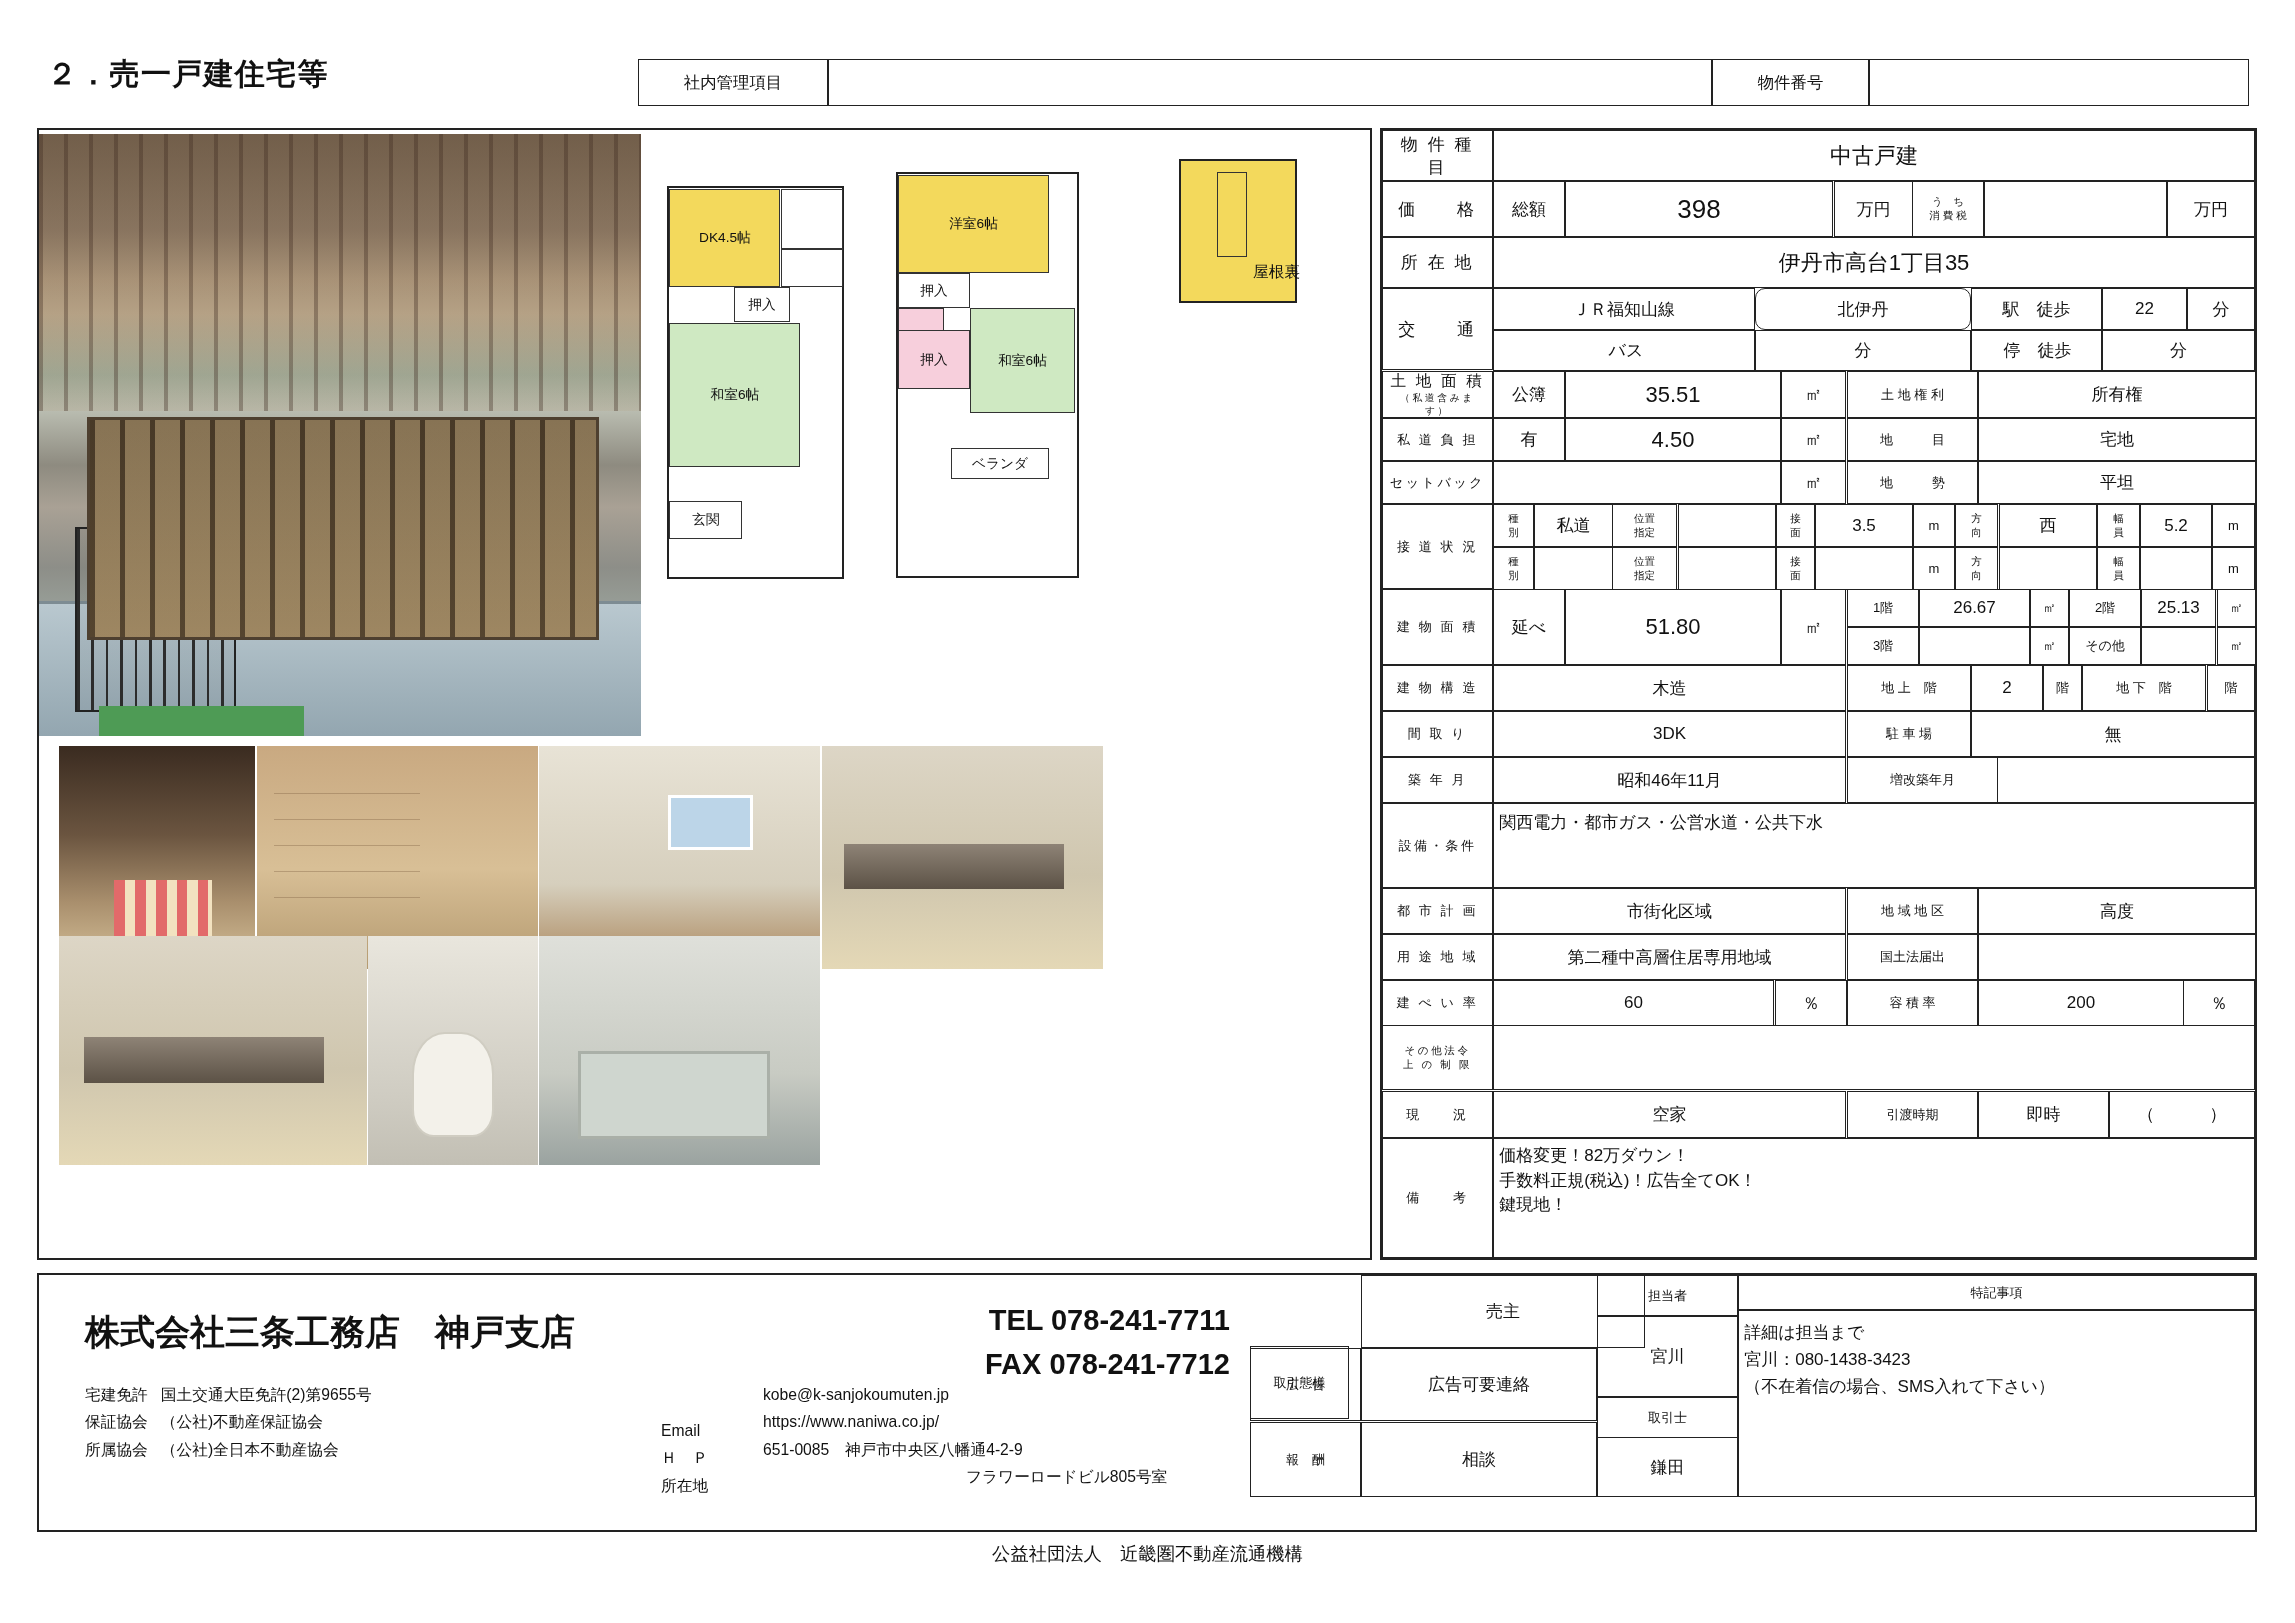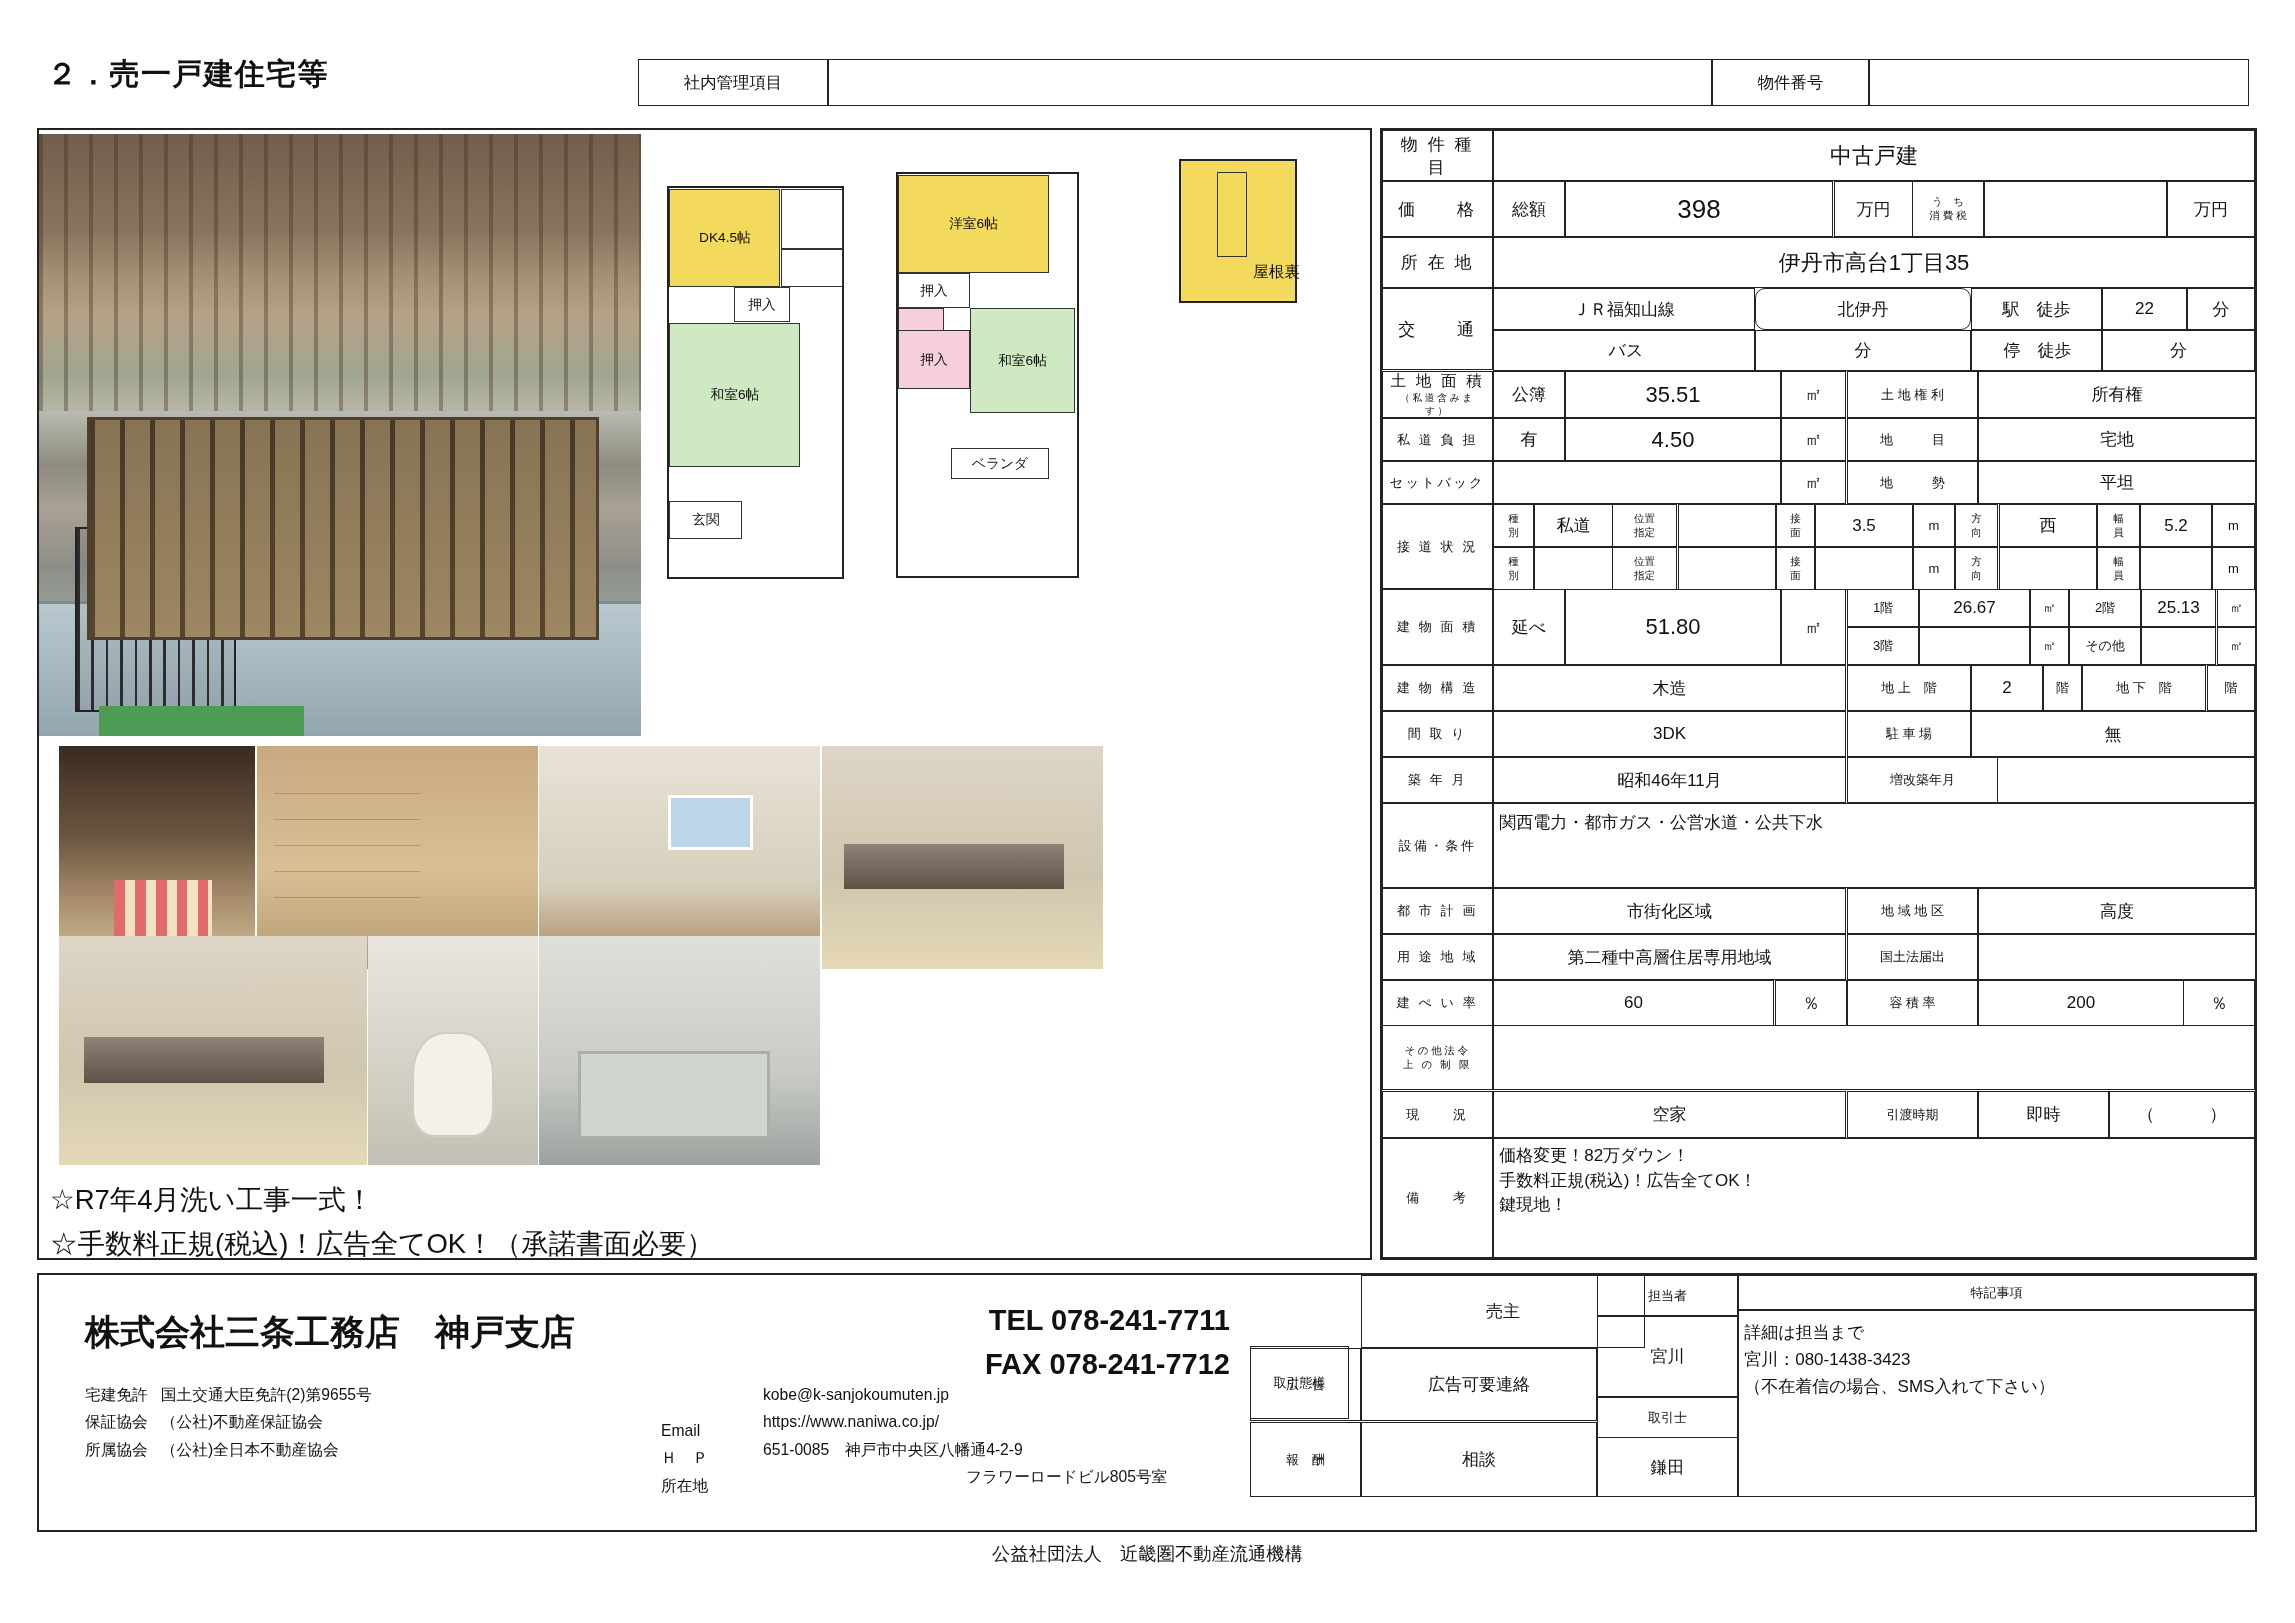--- a/index.html
+++ b/index.html
@@ -201,24 +201,20 @@
   <div class="ph" id="photo-kitchen1">
       <div class="p-kitchen"></div>
     </div>
   <div class="ph" id="photo-toilet">
       <div class="p-toilet"></div>
     </div>
   <div class="ph" id="photo-bath">
       <div class="p-bath"></div>
     </div>
 
-  <div class="left-notes">
-    <div>☆R7年4月洗い工事一式！</div>
-    <div>☆手数料正規(税込)！広告全てOK！（承諾書面必要）</div>
-  </div>
 
   <div class="rt">
 
     <div class="cell c lbl-cell" style="left:0;top:0;width:111px;height:51px;">物 件 種 目</div>
     <div class="cell c mid" style="left:111px;top:0;width:762px;height:51px;">中古戸建</div>
 
     <div class="cell c lbl-cell" style="left:0;top:51px;width:111px;height:56px;">価　　格</div>
     <div class="cell c" style="left:111px;top:51px;width:72px;height:56px;">総額</div>
     <div class="cell c big" style="left:183px;top:51px;width:268px;height:56px;">398</div>
     <div class="cell c" style="left:452px;top:51px;width:79px;height:56px;">万円</div>

